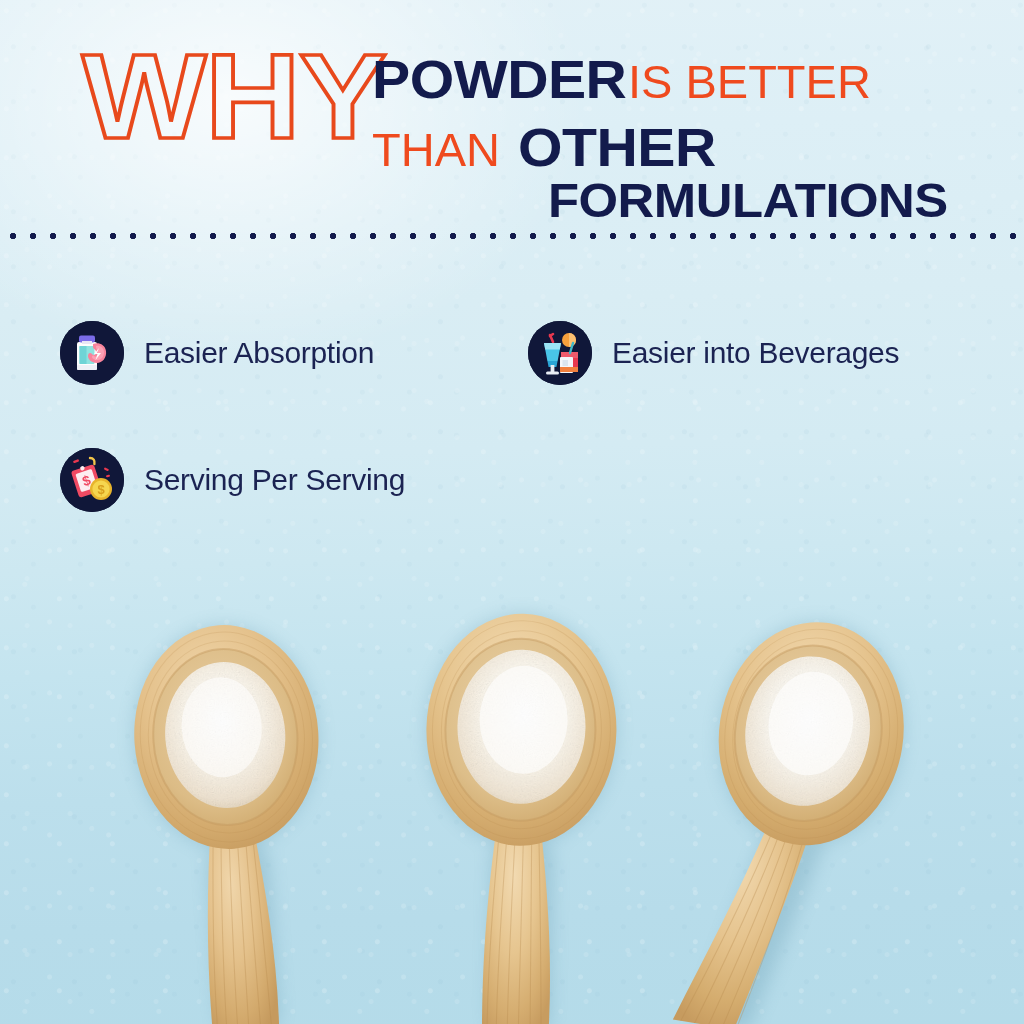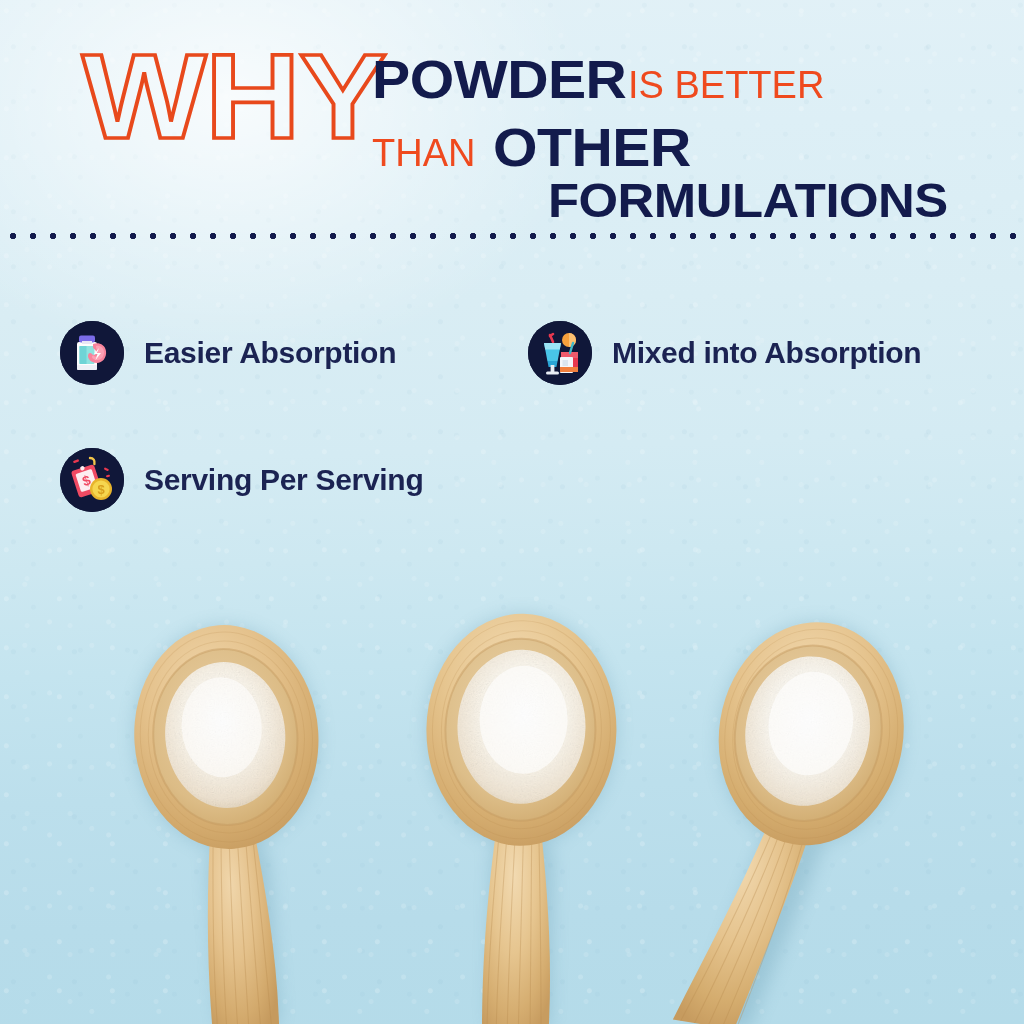--- a/index.html
+++ b/index.html
@@ -116,21 +116,21 @@
     transform-origin: left center;
     vertical-align: baseline;
   }
   .t-navy-heavy.sm {
     font-size: 48px;
   }
   .t-orange-reg {
     font-family: "Liberation Sans", sans-serif;
     font-weight: 400;
     color: #ef4a1e;
-    font-size: 38px;
+    font-size: 47px;
     letter-spacing: 0px;
     display: inline-block;
     vertical-align: baseline;
   }
 
   #dotted-divider {
     position: absolute;
     left: 0;
     top: 231px;
     width: 1024px;
@@ -167,21 +167,21 @@
     flex: 0 0 64px;
     border-radius: 50%;
     background: #101739;
     position: relative;
     overflow: visible;
   }
   .ficon svg { display: block; width: 64px; height: 64px; }
 
   .flabel {
     font-family: "Liberation Sans", sans-serif;
-    font-weight: 700;
+    font-weight: 400;
     font-size: 30px;
     color: #1b2352;
     letter-spacing: -0.3px;
     white-space: nowrap;
   }
 
   
   #photo {
     position: absolute;
     left: 0; top: 560px;
@@ -273,21 +273,21 @@
           <rect x="33" y="31" width="17" height="6" fill="#f05a6c"></rect>
 
           <path d="M45 22l-3 10" stroke="#3fb8c9" stroke-width="2.4" stroke-linecap="round" fill="none"></path>
 
           <rect x="32" y="36" width="13" height="16" rx="1" fill="#f4f7fb"></rect>
           <rect x="34.5" y="39" width="5.5" height="6" fill="#dbe6f0"></rect>
 
           <path d="M32 46h18v5H32z" fill="#f2803e"></path>
         </svg>
       </div>
-      <div class="flabel">Mixed into Absorption</div>
+      <div class="flabel">Easier into Beverages</div>
     </div>
 
     <div class="feature c0 r1">
       <div class="ficon">
         <svg viewBox="0 0 64 64">
           <circle cx="32" cy="32" r="32" fill="#101739"></circle>
 
           <rect x="13" y="12" width="6" height="2.4" rx="1.2" fill="#e8384f" transform="rotate(-20 16 13)"></rect>
           <rect x="44" y="20" width="5" height="2.2" rx="1.1" fill="#e8384f" transform="rotate(25 46 21)"></rect>
           <rect x="46" y="27" width="4" height="2" rx="1" fill="#e8384f" transform="rotate(-15 48 28)"></rect>

